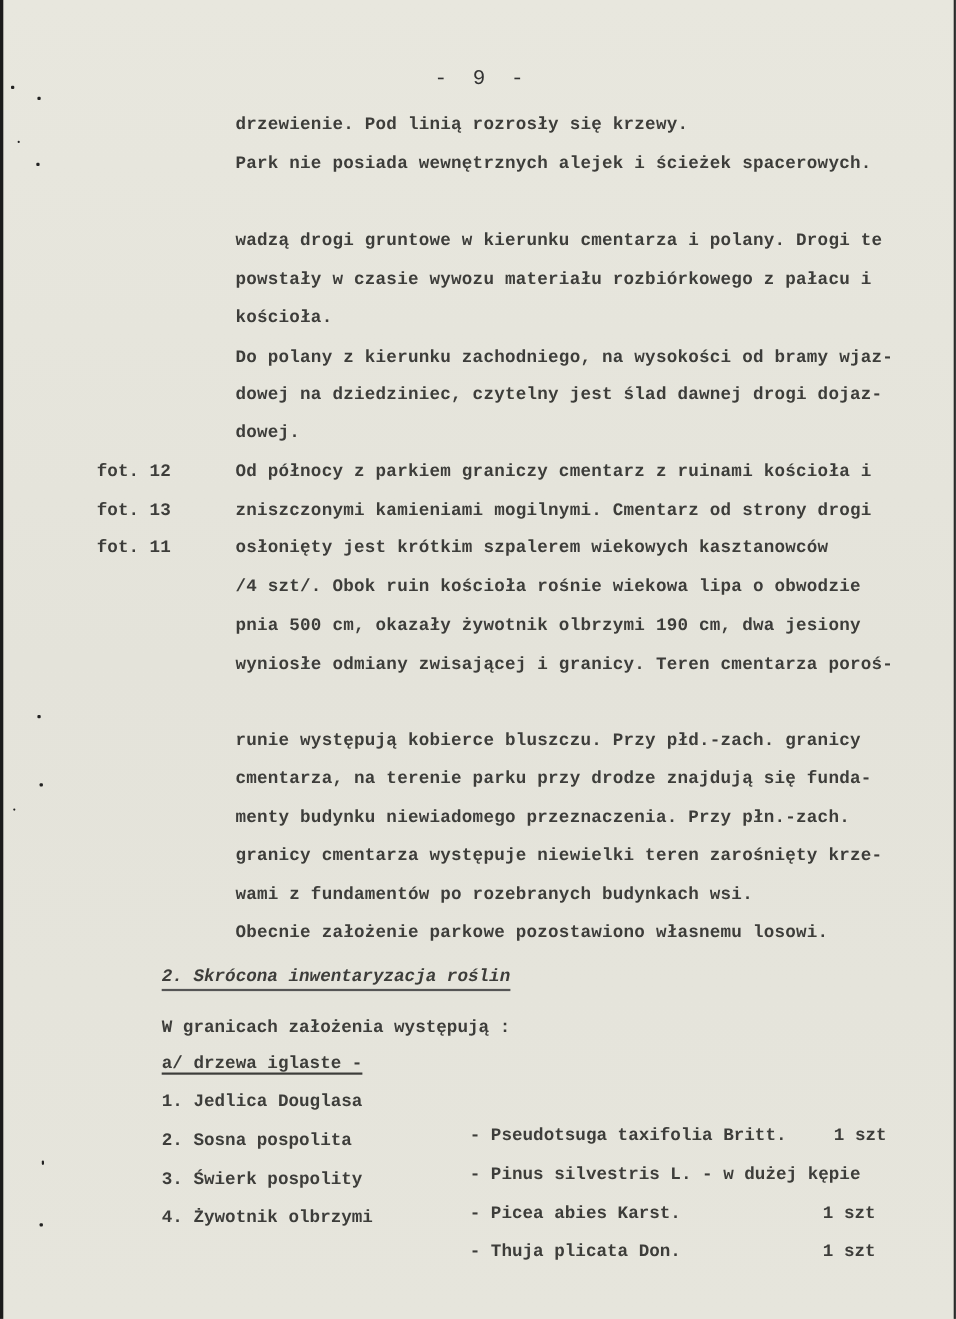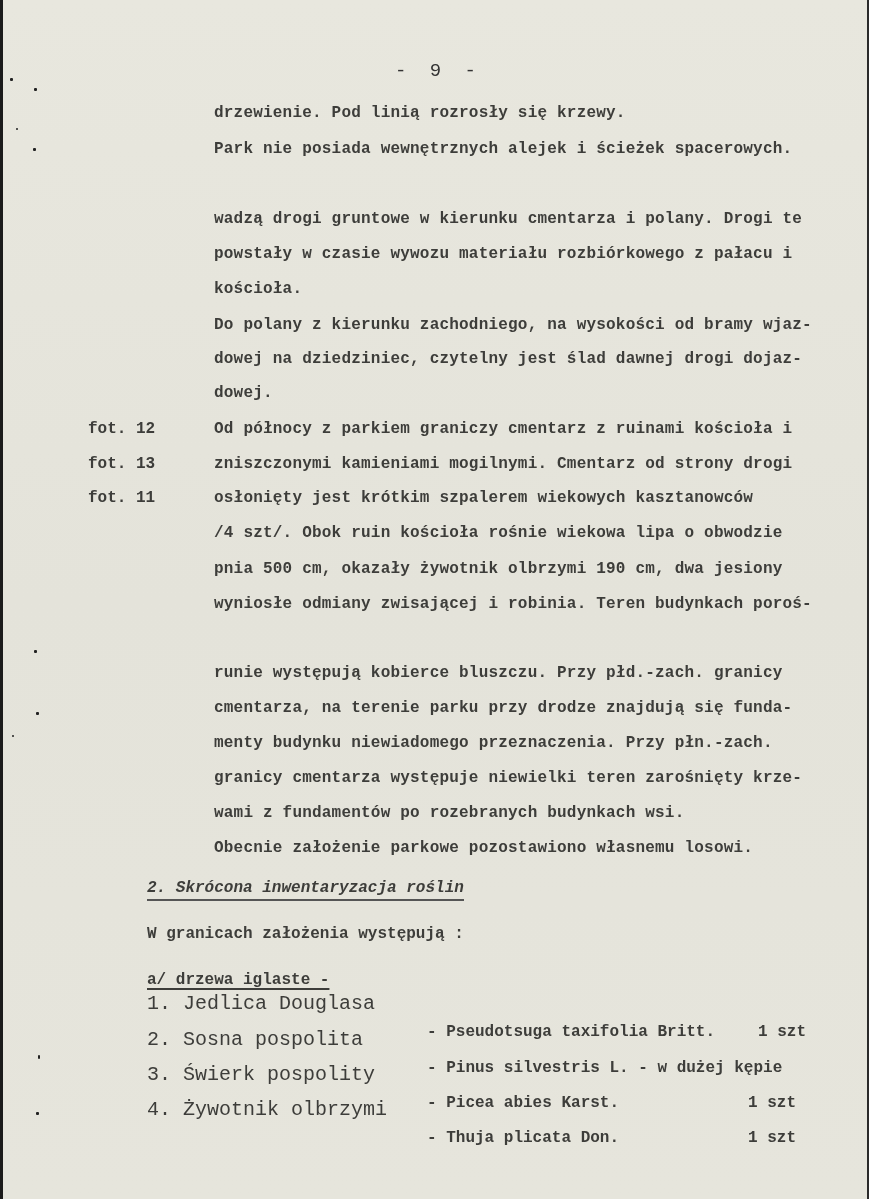--- a/index.html
+++ b/index.html
@@ -18,22 +18,22 @@
   .edge-r { position:absolute; right:0; top:0; width:2px; height:1199px; background:#2a2a2a; }
   .speck { position:absolute; width:3px; height:3px; background:#222; border-radius:1px; }
   .pagenum { position:absolute; top:60px; left:395px; font-size:19px; letter-spacing:6px; color:#333; }
   .line {
     position:absolute; left:214px; font-size:16px; white-space:pre; letter-spacing:0.2px;
     color:#3d3d3a; font-weight:bold;
   }
   .fot { position:absolute; left:88px; font-size:16px; white-space:pre; color:#3d3d3a; font-weight:bold; }
   .heading { position:absolute; left:147px; font-size:16px; white-space:pre; color:#3d3d3a; font-weight:bold; }
   .underline { border-bottom:2px solid #555; padding-bottom:2px;font-style:italic; }
-  .ul-thin { text-decoration:underline; text-decoration-thickness:2px; text-underline-offset:4px;margin-top:13px; }
-  .item { position:absolute; left:147px; font-size:20px; white-space:pre; color:#3d3d3a; font-weight:normal; }
+  .ul-thin { text-decoration:underline; text-decoration-thickness:2px; text-underline-offset:4px; }
+  .item { position:absolute; left:147px; font-size:16px; white-space:pre; color:#3d3d3a; font-weight:bold; }
   .col2 { position:absolute; font-size:16px; white-space:pre; color:#3d3d3a; font-weight:bold;margin-top:31px; }
 </style>
 </head>
 <body>
 
 <div class="page">
   <div class="edge"></div>
   <div class="edge-r"></div>
 
   <div class="speck" style="left:10px;top:78px"></div>
@@ -59,21 +59,21 @@
 
   <div class="fot" style="top:420px">fot. 12</div>
   <div class="fot" style="top:455px">fot. 13</div>
   <div class="fot" style="top:489px">fot. 11</div>
 
   <div class="line" style="top:420px">Od północy z parkiem graniczy cmentarz z ruinami kościoła i</div>
   <div class="line" style="top:455px">zniszczonymi kamieniami mogilnymi. Cmentarz od strony drogi</div>
   <div class="line" style="top:489px">osłonięty jest krótkim szpalerem wiekowych kasztanowców</div>
   <div class="line" style="top:524px">/4 szt/. Obok ruin kościoła rośnie wiekowa lipa o obwodzie</div>
   <div class="line" style="top:560px">pnia 500 cm, okazały żywotnik olbrzymi 190 cm, dwa jesiony</div>
-  <div class="line" style="top:595px">wyniosłe odmiany zwisającej i robinia. Teren budynkach poroś-</div>
+  <div class="line" style="top:595px">wyniosłe odmiany zwisającej i granicy. Teren cmentarza poroś-</div>
   <div class="line" style="top:664px">runie występują kobierce bluszczu. Przy płd.-zach. granicy</div>
   <div class="line" style="top:699px">cmentarza, na terenie parku przy drodze znajdują się funda-</div>
   <div class="line" style="top:734px">menty budynku niewiadomego przeznaczenia. Przy płn.-zach.</div>
   <div class="line" style="top:769px">granicy cmentarza występuje niewielki teren zarośnięty krze-</div>
   <div class="line" style="top:804px">wami z fundamentów po rozebranych budynkach wsi.</div>
   <div class="line" style="top:839px">Obecnie założenie parkowe pozostawiono własnemu losowi.</div>
 
   <div class="heading underline" style="top:879px">2. Skrócona inwentaryzacja roślin</div>
   <div class="heading" style="top:925px">W granicach założenia występują :</div>
   <div class="heading ul-thin" style="top:958px">a/ drzewa iglaste -</div>

